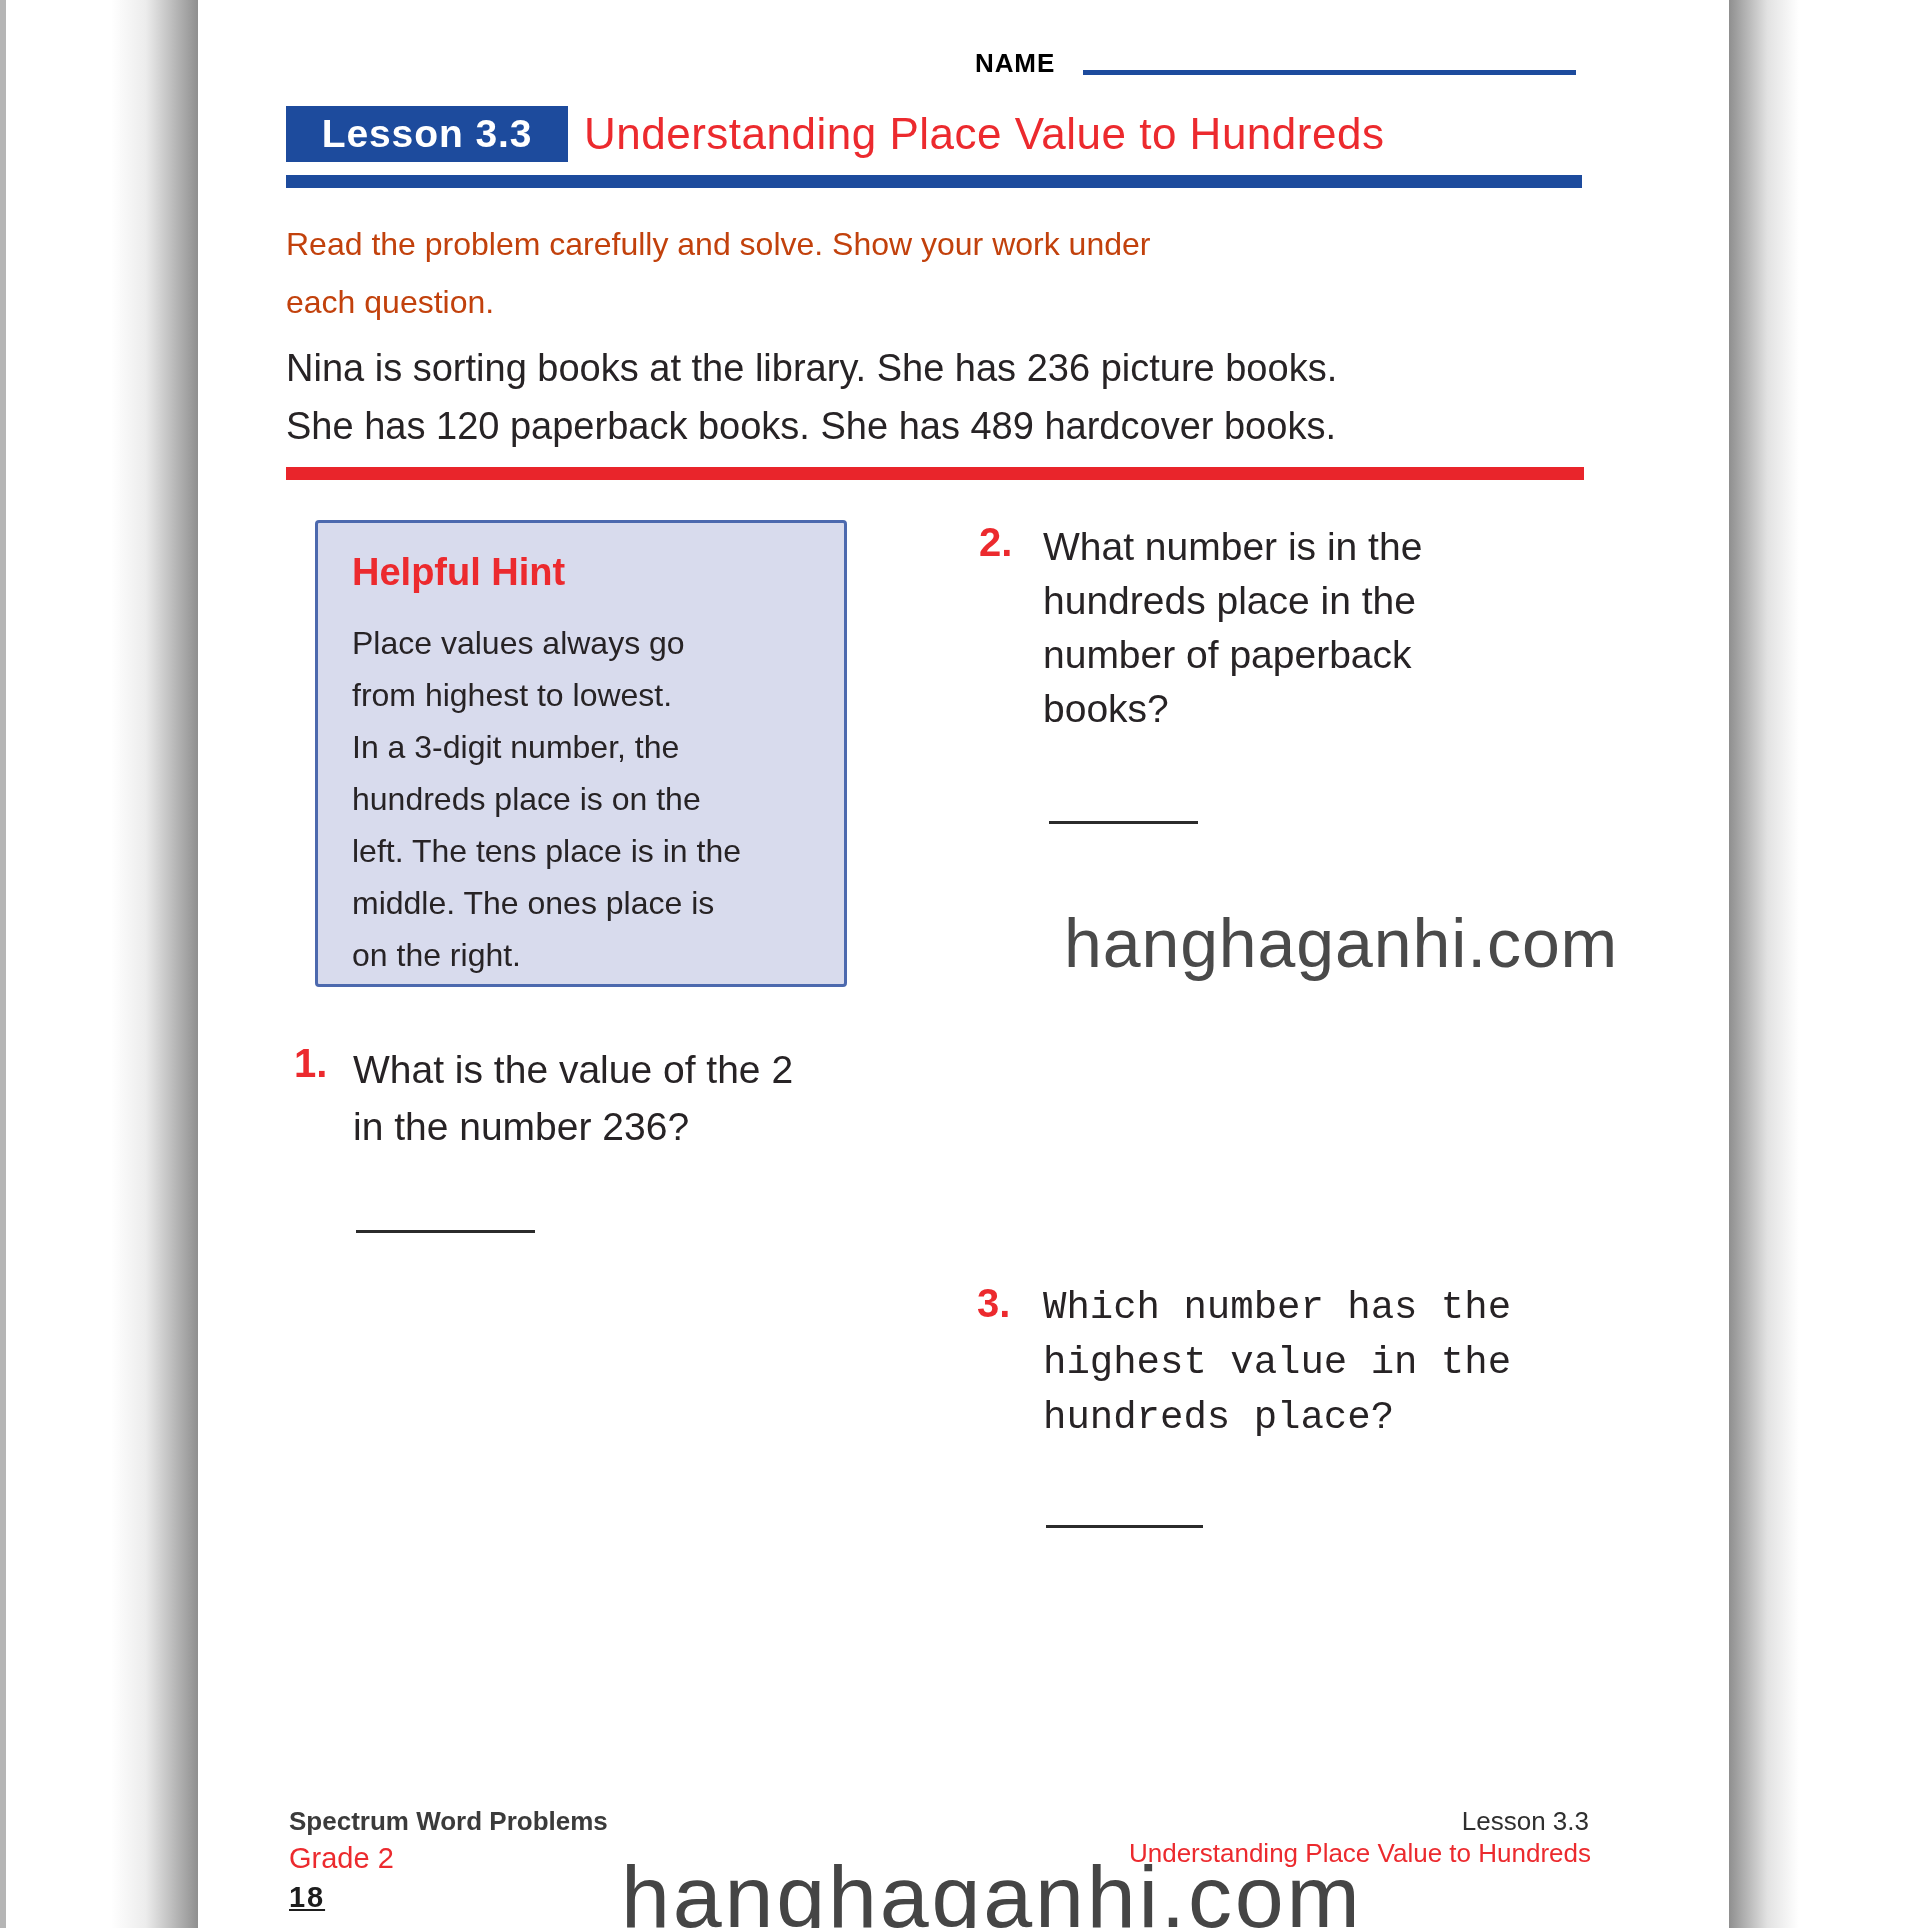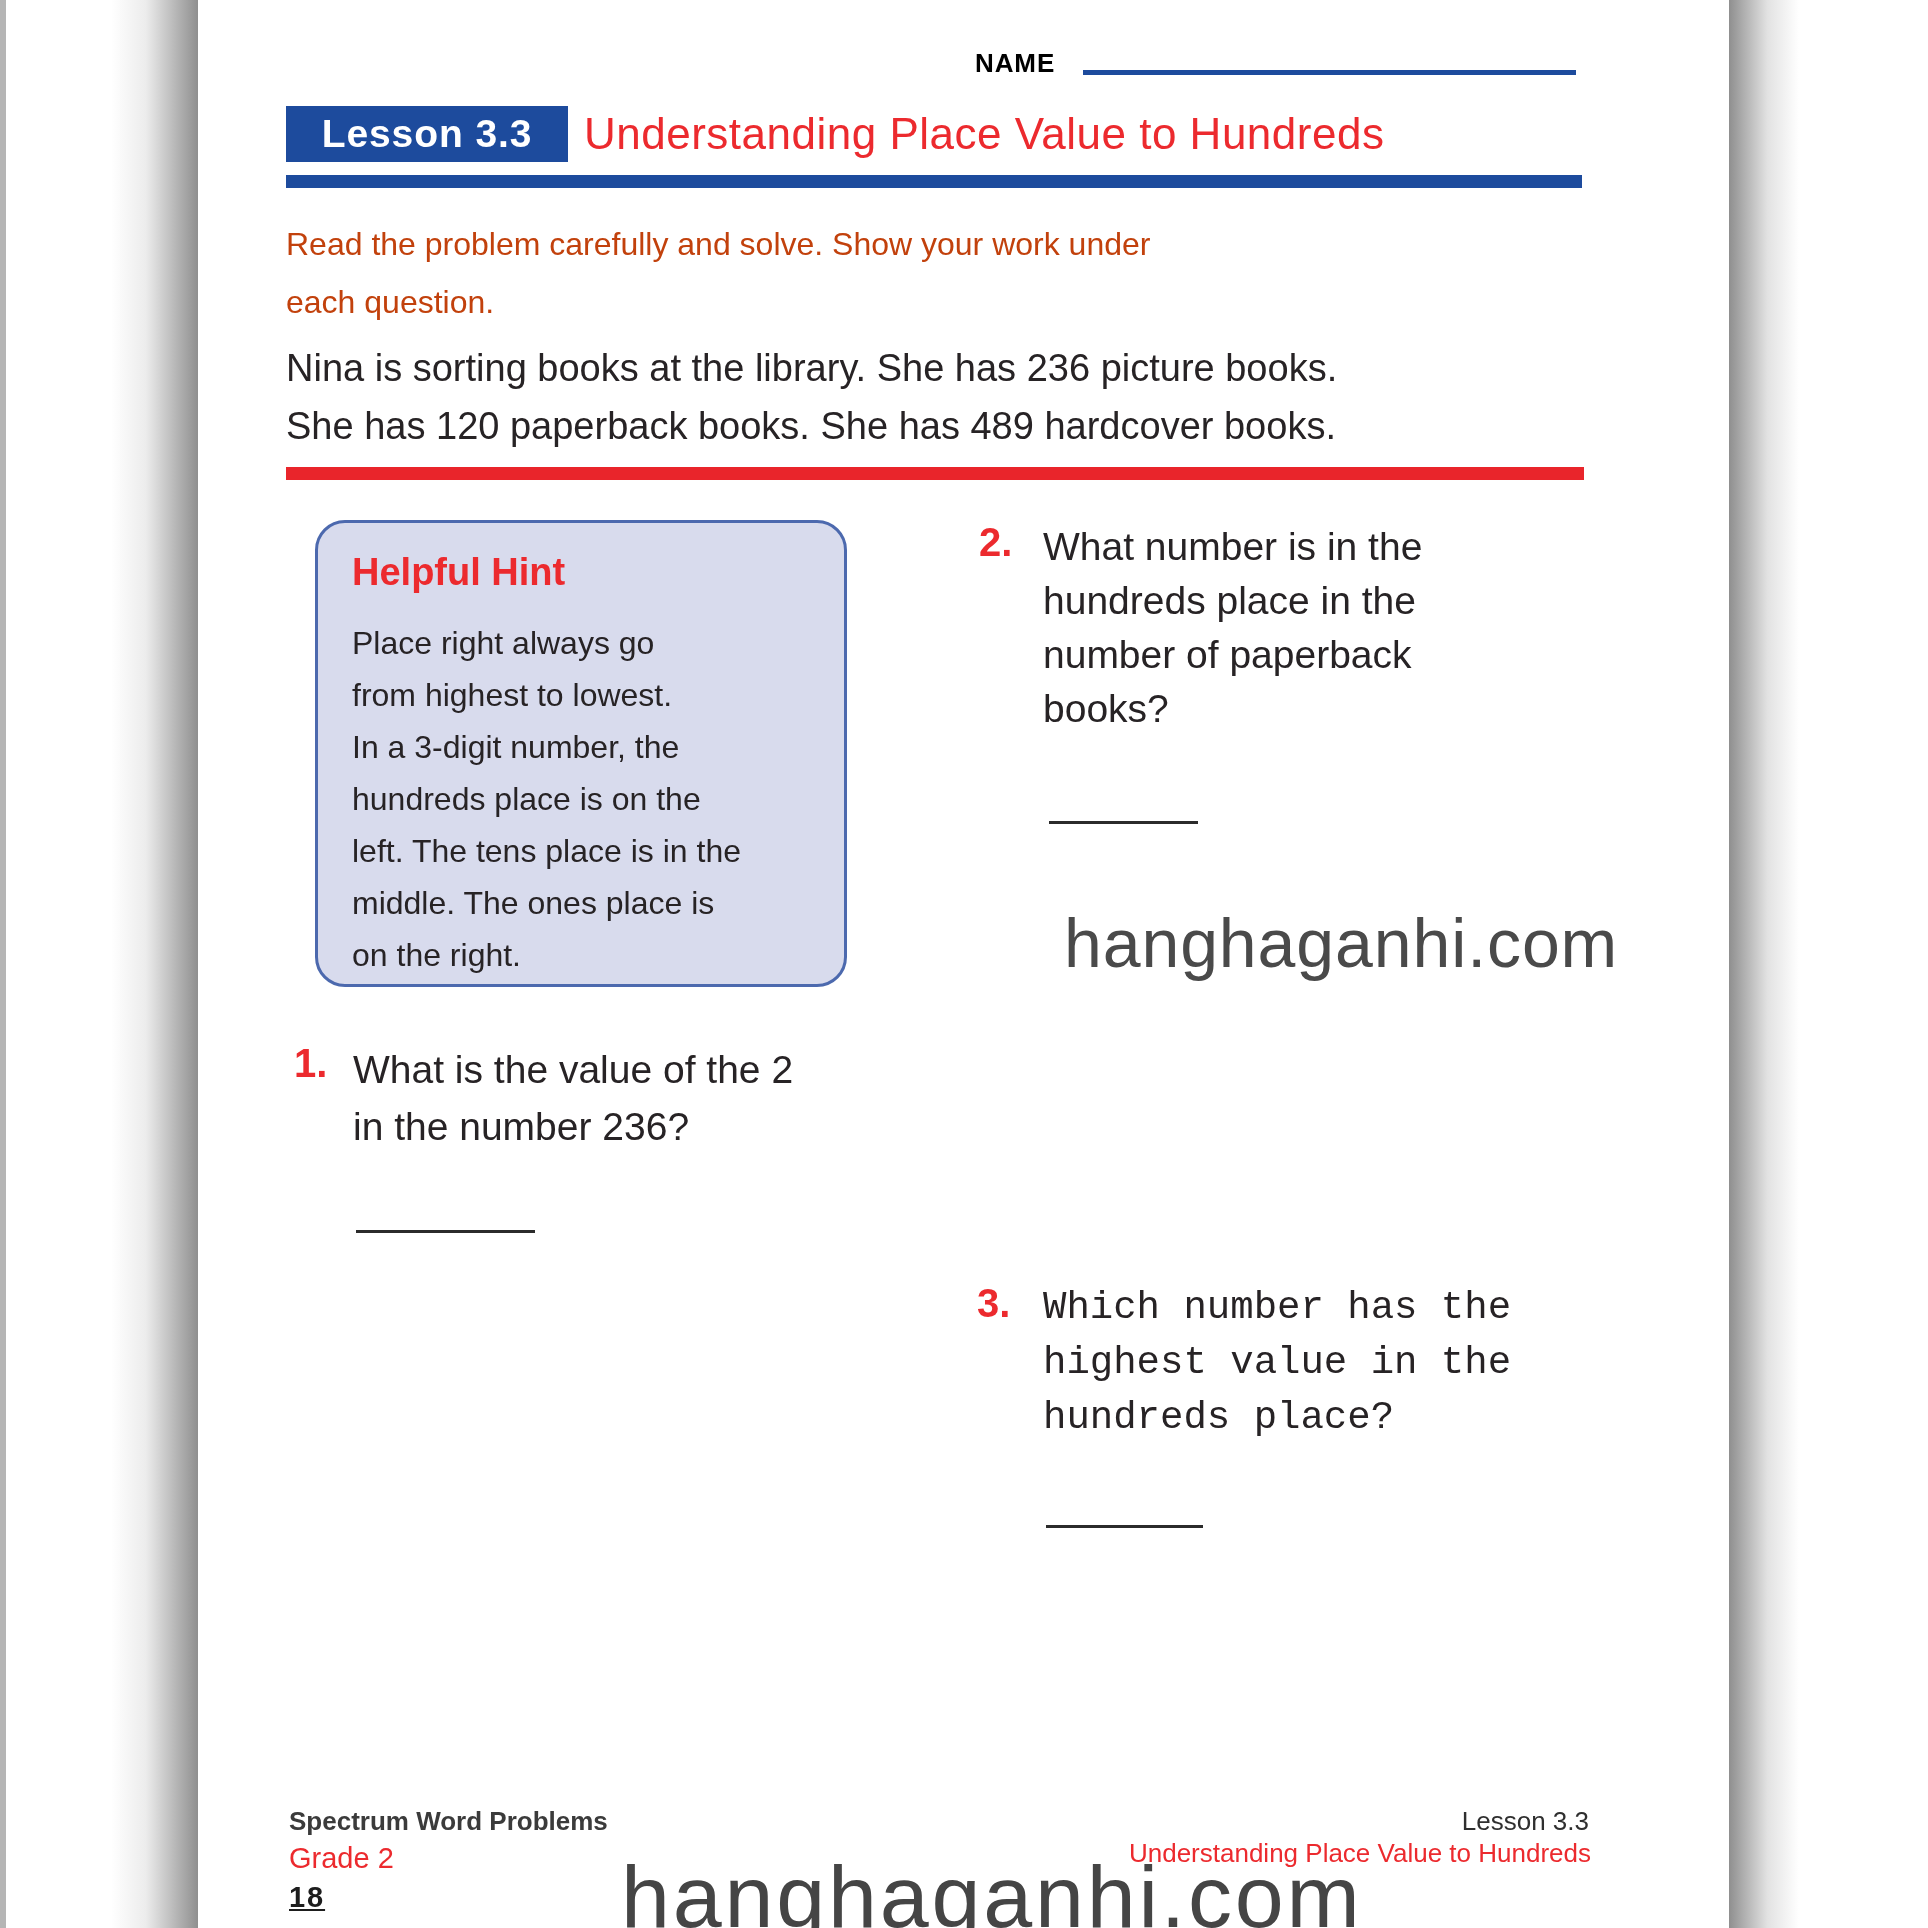--- a/index.html
+++ b/index.html
@@ -29,21 +29,21 @@
     letter-spacing:0.5px;}
   .rule-blue{left:286px;top:175px;width:1296px;height:13px;background:#1d4b9d;}
 
   
   .instructions{left:286px;top:215px;font-size:32px;line-height:58px;color:#c2410c;}
   .problem{left:286px;top:339px;font-size:38px;line-height:58px;color:#272325;}
   .rule-red{left:286px;top:467px;width:1298px;height:13px;background:#e9252b;}
 
   
   .hint-box{left:315px;top:520px;width:532px;height:467px;box-sizing:border-box;
-    background:#d8dbed;border:3.8px solid #4c69ae;border-radius:30px;}
+    background:#d8dbed;border:3.8px solid #4c69ae;border-radius:4px;}
   .hint-heading{left:34px;top:28px;font-size:38px;font-weight:bold;color:#ec2a2e;}
   .hint-body{left:34px;top:94px;font-size:32px;line-height:52px;color:#272325;}
 
   
   .qnum{font-size:40px;font-weight:bold;color:#ec2a2e;}
   .qtext{font-size:39px;color:#272325;}
   .q1-num{left:294px;top:1041px;}
   .q1-text{left:353px;top:1041px;line-height:57px;}
   .q1-blank{left:356px;top:1230px;width:179px;height:2.8px;background:#2b2b2b;}
   .q2-num{left:979px;top:520px;}
@@ -91,21 +91,21 @@
 <div class="abs problem">
   <div class="nowrap">Nina is sorting books at the library. She has 236 picture books.</div>
   <div class="nowrap">She has 120 paperback books. She has 489 hardcover books.</div>
 </div>
 
 <div class="abs rule-red"></div>
 
 <div class="abs hint-box">
   <div class="abs hint-heading nowrap">Helpful Hint</div>
   <div class="abs hint-body">
-    <div class="nowrap">Place right always go</div>
+    <div class="nowrap">Place values always go</div>
     <div class="nowrap">from highest to lowest.</div>
     <div class="nowrap">In a 3-digit number, the</div>
     <div class="nowrap">hundreds place is on the</div>
     <div class="nowrap">left. The tens place is in the</div>
     <div class="nowrap">middle. The ones place is</div>
     <div class="nowrap">on the right.</div>
   </div>
 </div>
 
 <div class="abs qnum q1-num">1.</div>

